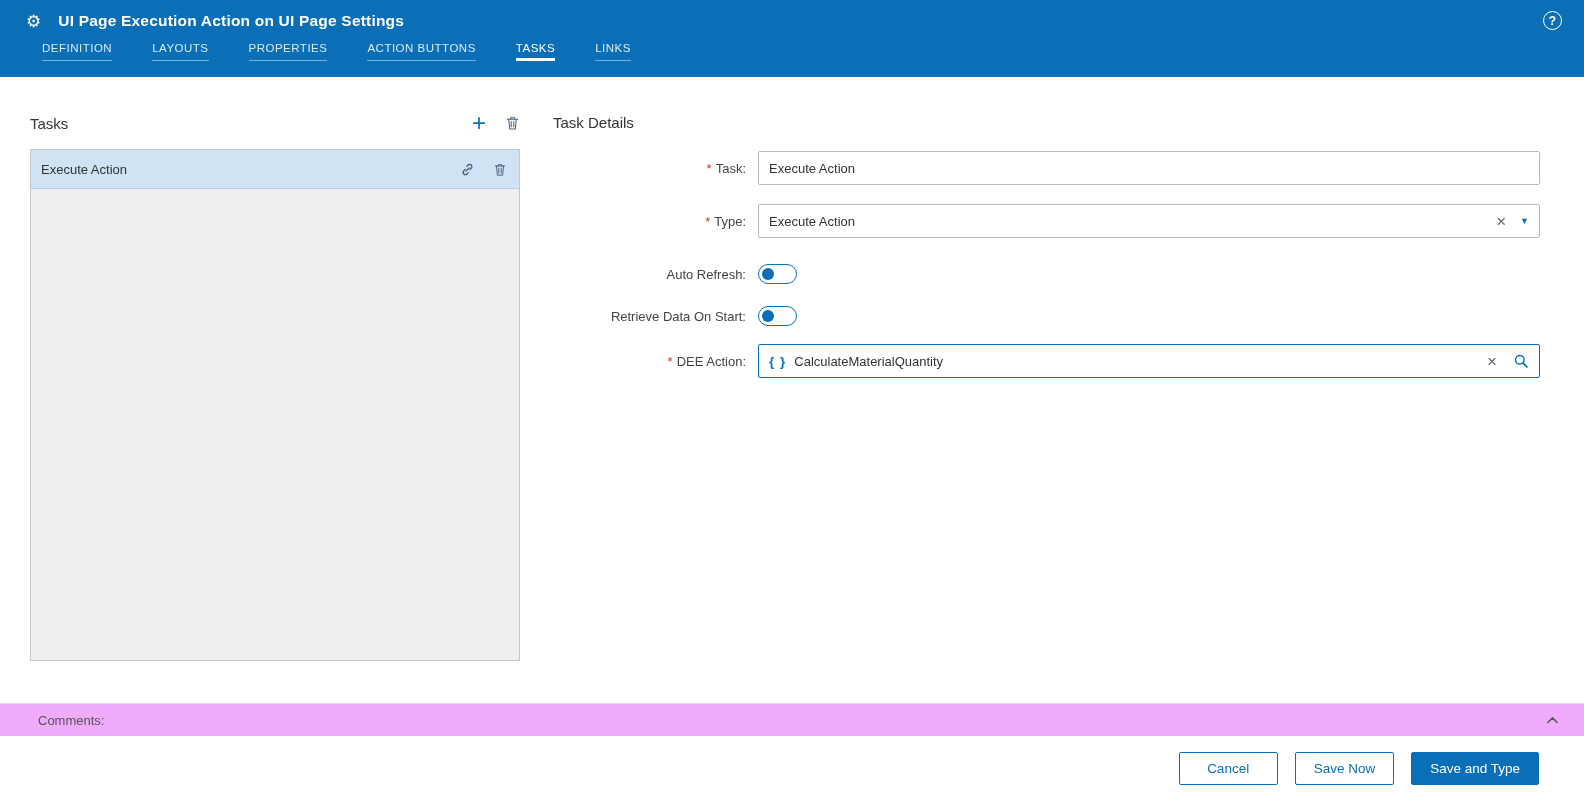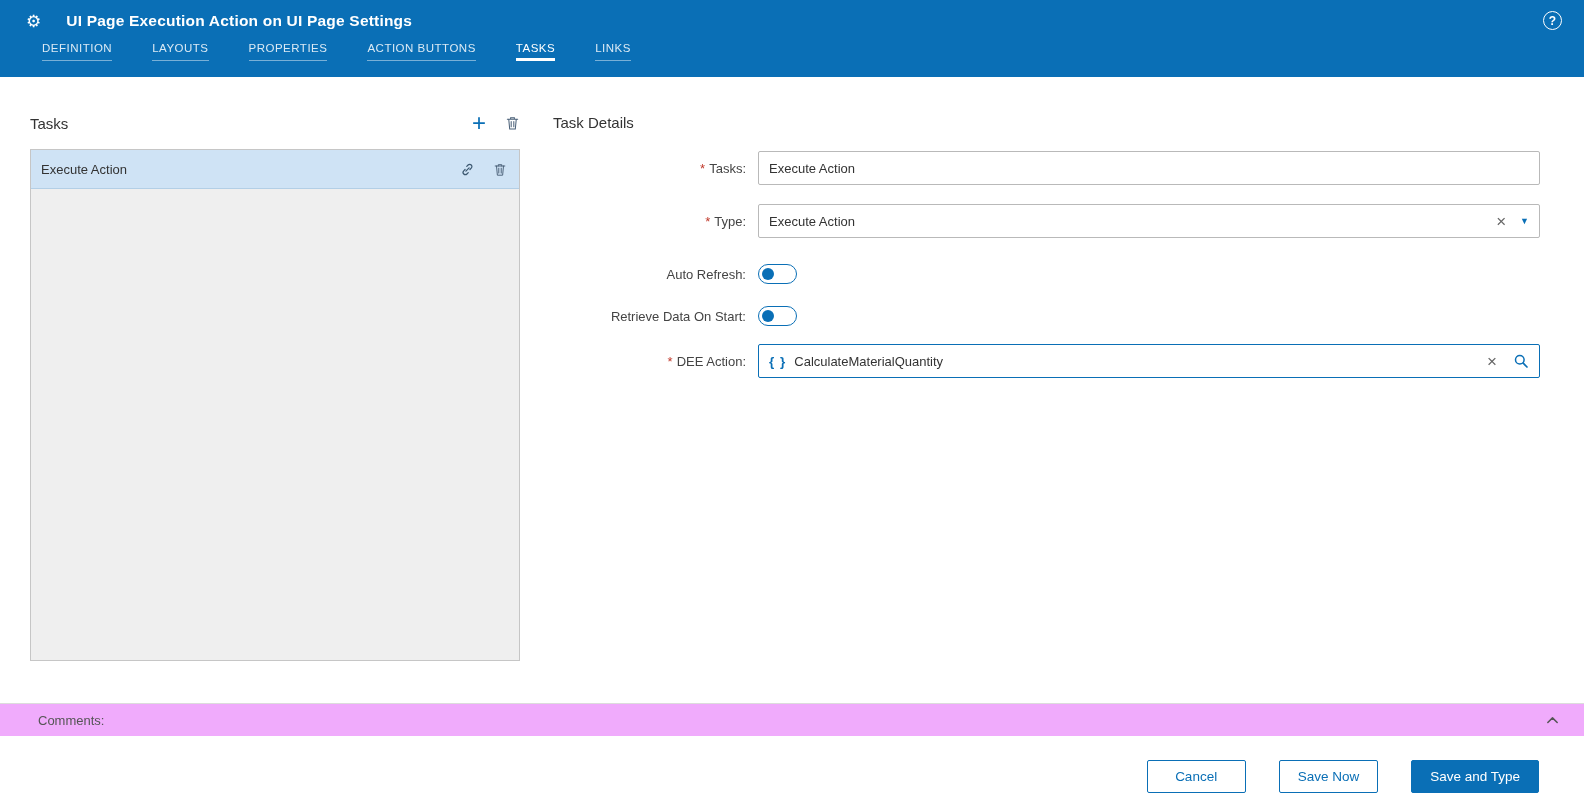--- a/index.html
+++ b/index.html
@@ -29,21 +29,21 @@
     align-items: center;
     height: 42px;
     padding: 0 26px;
   }
   .gear {
     font-size: 17px;
     line-height: 1;
     margin-right: 9px;
   }
   .app-title {
-    margin: 16px;
+    margin: 8px;
     font-size: 15.5px;
     font-weight: 600;
     letter-spacing: .2px;
   }
   .help {
     position: absolute;
     right: 22px;
     top: 11px;
     width: 19px;
     height: 19px;
@@ -220,22 +220,22 @@
     align-items: center;
     padding: 0 24px 0 38px;
     cursor: pointer;
   }
   .comments-label { flex: 1; font-size: 13px; color: #555; }
 
   
   .footer {
     display: flex;
     justify-content: flex-end;
-    align-items: center;
-    gap: 33px;
+    align-items: flex-start;
+    gap: 17px;
     padding: 16px 45px 0 0;
     height: 65px;
   }
   .btn {
     height: 33px;
     min-width: 99px;
     padding: 0 18px;
     border-radius: 2px;
     font-size: 13.5px;
     font-family: inherit;
@@ -296,21 +296,21 @@
           </button>
         </div>
       </div>
     </section>
 
     <section class="details-panel">
       <h2 class="details-title">Task Details</h2>
 
       <div class="form-row">
         <label class="form-label">
-          <span class="req">*</span><span>Tasks:</span>
+          <span class="req">*</span><span>Task:</span>
         </label>
         <div class="control">
           <input class="text-input" type="text" value="Execute Action" style="">
         </div>
       </div>
 
       <div class="form-row">
         <label class="form-label">
           <span class="req">*</span><span>Type:</span>
         </label>

